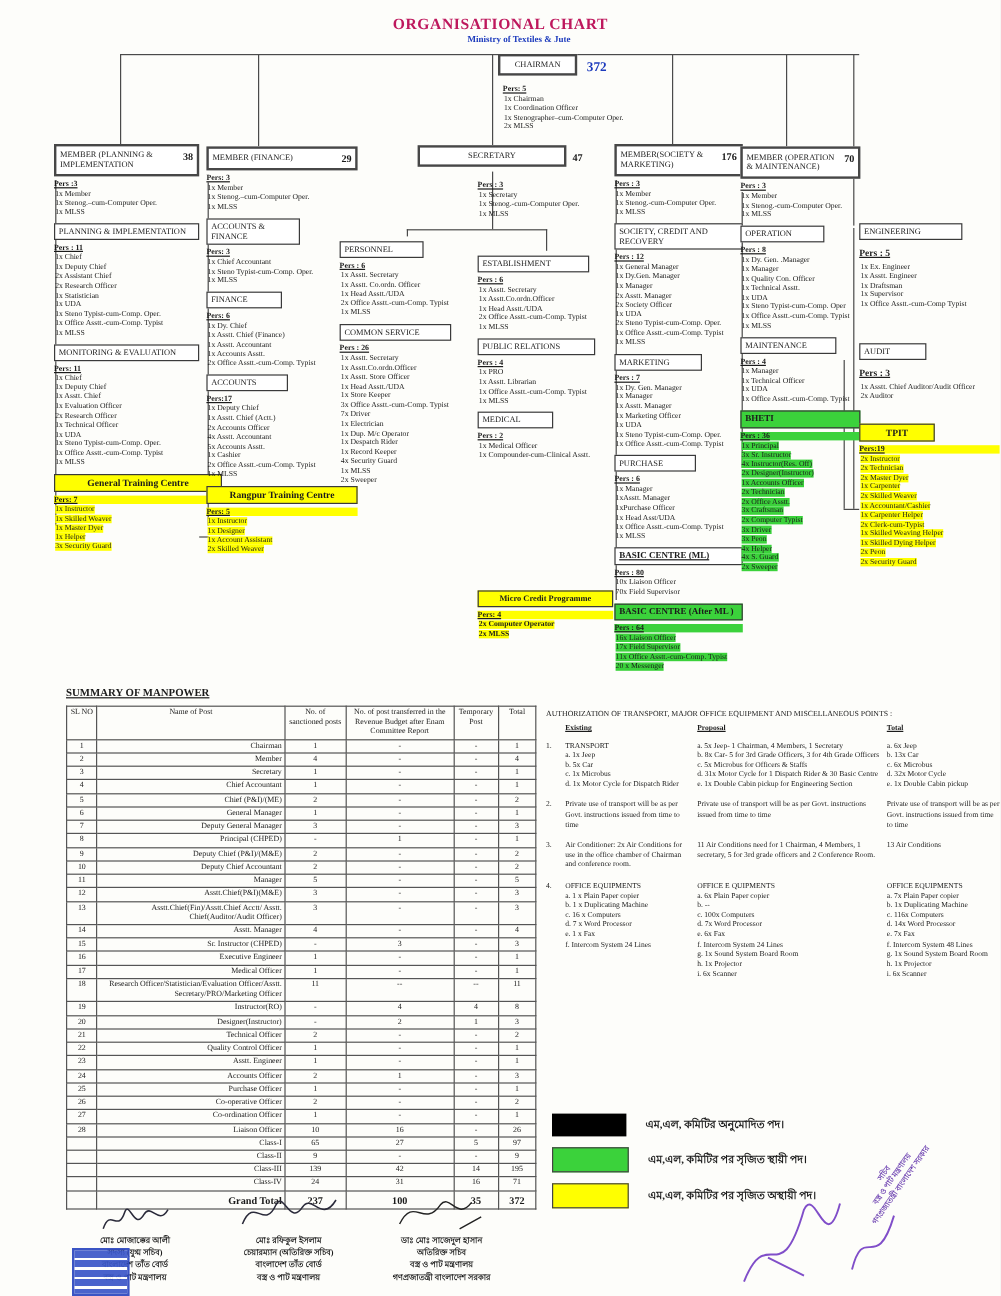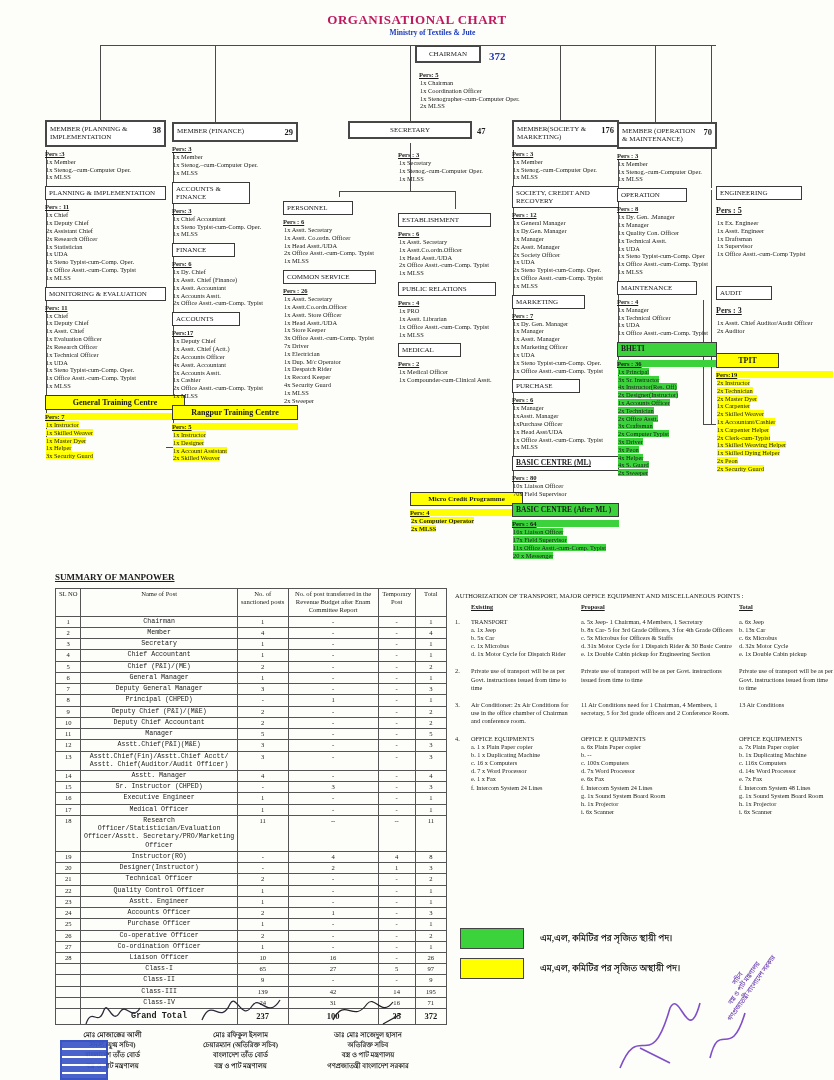--- a/index.html
+++ b/index.html
@@ -30,21 +30,21 @@
   .chairman-box{position:absolute;left:415px;top:45px;width:58px;border:2px solid #474747;
                 background:#fff;font-size:7px;padding:3px 2px;text-align:center;}
   .big-count{position:absolute;left:489px;top:50px;font-size:11px;font-weight:bold;color:#1d3bbd;}
   .sec-count{position:absolute;left:477px;top:126px;font-size:8.5px;font-weight:bold;}
   
   .sum-title{position:absolute;left:55px;top:572px;font-size:9px;font-weight:bold;text-decoration:underline;}
   table.summary{position:absolute;left:55px;top:588px;width:392px;border-collapse:collapse;table-layout:fixed;}
   table.summary th, table.summary td{border:1px solid #555;font-size:6.6px;padding:1px 2px;
       text-align:center;vertical-align:top;line-height:1.25;overflow:hidden;}
   table.summary th{font-weight:normal;}
-  table.summary td.nm{text-align:center;font-family:Liberation Mono, monospace;}
+  table.summary td.nm{text-align:right;}
   table.summary tr.grand td{font-weight:bold;font-size:8.5px;padding:2px;}
   
   .transport{position:absolute;left:455px;top:592px;width:378px;font-size:6.3px;line-height:1.3;}
   .t-heading{font-size:6.5px;margin-bottom:3px;}
   .t-row{display:flex;gap:6px;margin-bottom:9px;}
   .t-num{width:10px;flex:none;}
   .t-exist{width:104px;flex:none;}
   .t-prop{width:152px;flex:none;}
   .t-total{width:94px;flex:none;}
   .t-headrow{font-weight:bold;margin-bottom:6px;}
@@ -275,21 +275,21 @@
         <div>1x Electrician</div>
         <div>1x Dup. M/c Operator</div>
         <div>1x Despatch Rider</div>
         <div>1x Record Keeper</div>
         <div>4x Security Guard</div>
         <div>1x MLSS</div>
         <div>2x Sweeper</div>
       </div>
   </div>
 
-  <div class="col hl-y" style="left:410px;top:487px;width:113px">
+  <div class="col hl-y" style="left:398px;top:487px;width:113px">
     <div class="box yellow-head" style="font-size:7px">Micro Credit Programme</div>
     <div class="pers">Pers: 4</div>
     <div class="staff" style="font-weight:bold">
         <div><span>2x Computer Operator</span></div>
         <div><span>2x MLSS</span></div>
       </div>
   </div>
 
   <div class="col" style="left:512px;top:120px;width:107px">
     <div class="head">
@@ -854,20 +854,24 @@
           <div>f. Intercom System 48 Lines</div>
           <div>g. 1x Sound System Board Room</div>
           <div>h. 1x Projector</div>
           <div>i. 6x Scanner</div>
         </div>
     </div>
   </div>
 
   <div class="legend">
     <div class="legend-row">
+      <span class="sw sw-black"></span>
+      <span class="legend-label">এম,এল, কমিটির অনুমোদিত পদ।</span>
+    </div>
+    <div class="legend-row">
       <span class="sw sw-green"></span>
       <span class="legend-label">এম,এল, কমিটির পর সৃজিত স্থায়ী পদ।</span>
     </div>
     <div class="legend-row">
       <span class="sw sw-yellow"></span>
       <span class="legend-label">এম,এল, কমিটির পর সৃজিত অস্থায়ী পদ।</span>
     </div>
   </div>
 
   <div class="sig" style="left:55px;top:998px;width:115px">

